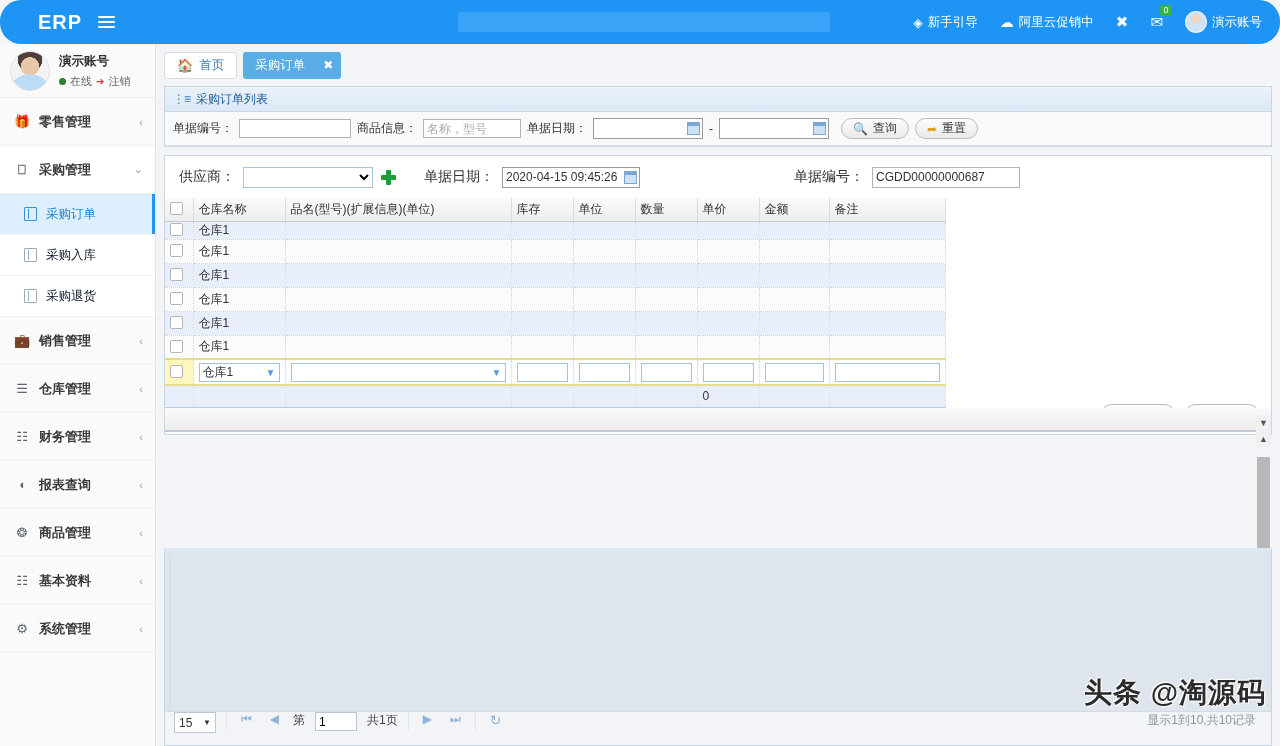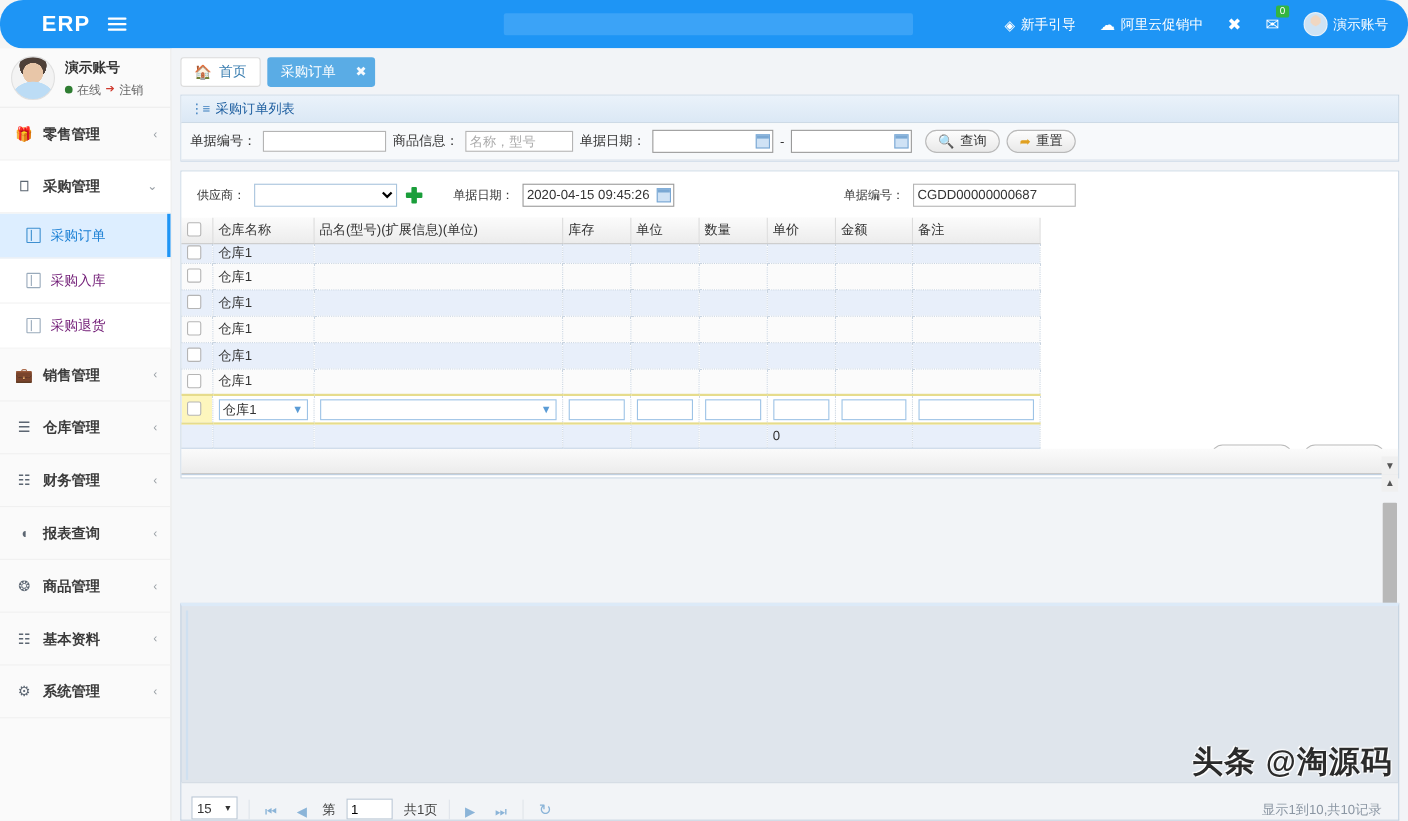--- a/index.html
+++ b/index.html
@@ -75,21 +75,21 @@
     height: 48px; display: flex; align-items: center; gap: 9px;
     padding: 0 12px 0 14px; color: #3a3a3a; font-size: 13px; font-weight: bold;
     border-bottom: 1px solid #f0f0f0; cursor: pointer; position: relative;
   }
   .menu-item .chev { margin-left: auto; color: #9aa0a6; font-size: 11px; font-weight: normal;}
   .menu-item.open { background: #fff; }
   .menu-icon { width: 16px; height: 16px; flex: 0 0 16px; color: #5c6672; display:flex; align-items:center; justify-content:center;}
   .submenu { background: #fff; }
   .sub-item {
     height: 41px; display: flex; align-items: center; gap: 9px;
-    padding-left: 24px; font-size: 12.5px; color: #701a75;
+    padding-left: 24px; font-size: 12.5px; color: #0f172a;
     border-bottom: 1px solid #f2f2f2; cursor: pointer;
   }
   .sub-item.active { background: #ddeeff; color: #1a7fd4; box-shadow: inset -3px 0 0 #1e95f5; }
   .sub-ic { width: 13px; height: 14px; border: 1px solid #9ab; border-radius: 1px; flex:0 0 13px; position:relative;}
   .sub-item.active .sub-ic { border-color:#3d8fd0; }
   .sub-ic::after { content:""; position:absolute; left:3px; top:1px; bottom:1px; width:1px; background:#9ab;}
   .sub-item.active .sub-ic::after { background:#3d8fd0; }
 
   
   #content { position: absolute; left: 156px; top: 44px; width: 1124px; height: 702px; background:#f2f4f7;}
@@ -130,21 +130,21 @@
     display: inline-flex; align-items: center; gap: 5px; cursor: pointer;
   }
 
   
   #formpanel { margin: 8px 8px 0 8px; background: #fff; border: 1px solid #c8d6e4; }
   #formpanel .panel-head { color: #2d6aa8; font-weight: bold; }
   #formrow {
     height: 42px; display: flex; align-items: center; padding: 0 14px; gap: 8px;
     background: #fff;
   }
-  #formrow label { font-size: 11px; color: #333; }
+  #formrow label { font-size: 14px; color: #333; }
   select.sel {
     height: 21px; width: 130px; border: 1px solid #a8c4dd; background: #fff;
     font-size: 12px; font-family: inherit;
   }
   .plus-ic {
     width: 15px; height: 15px; display:inline-block; position: relative; cursor:pointer;
   }
   .plus-ic::before, .plus-ic::after {
     content: ""; position: absolute; background: #1a9e3a; border-radius: 1px;
   }
@@ -235,21 +235,21 @@
 
   
   #bottompanel {
     position: absolute; left: 8px; top: 504px; width: 1108px; height: 198px;
     background: #dfe5ec; border: 1px solid #c5d3e2; border-top: 3px solid #dceaf8;
   }
   #bottomgrid { position: absolute; left: 4px; right: 4px; top: 4px; bottom: 36px; background: #dfe5ec; border-left: 2px solid #cfe0f0;}
   #pagebar {
     position: absolute; left: 0; right: 0; bottom: 0; height: 34px;
     background: #f2f4f7; border-top: 1px solid #d3dbe4;
-    display: flex; align-items: flex-end; gap: 10px; padding: 0 9px;
+    display: flex; align-items: flex-start; gap: 10px; padding: 0 9px;
   }
   .pagesize {
     height: 21px; min-width: 42px; border: 1px solid #b9c6d4; background: #fff;
     display: inline-flex; align-items: center; justify-content: space-between;
     padding: 0 4px; font-size: 12px; gap: 6px;
   }
   .pg-btn { color: #8bb4d8; font-size: 12px; cursor: pointer; padding: 0 4px; }
   .pg-sep { width: 1px; height: 18px; background: #dfe4ea; }
   .pg-text { font-size: 12px; color: #444; }
   .pg-input { width: 42px; height: 19px; border: 1px solid #b9c6d4; background:#fff; font-size:12px; padding:0 3px; font-family:inherit;}

